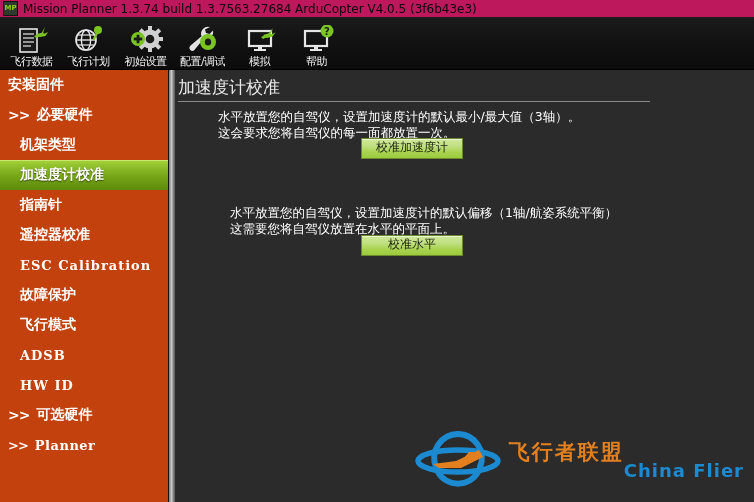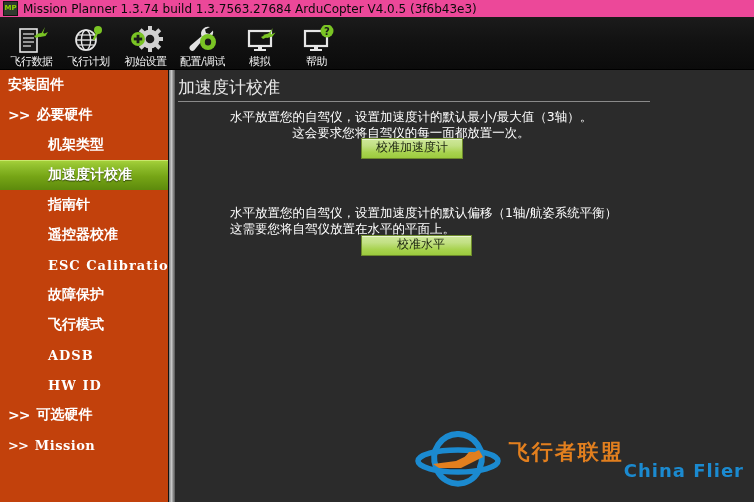--- a/index.html
+++ b/index.html
@@ -7,21 +7,21 @@
     width:754px;height:502px;overflow:hidden;
     background:#232323;
     font-family:"DejaVu Sans","Liberation Sans",sans-serif;
     -webkit-font-smoothing:antialiased;
   }
   #app{position:relative;width:754px;height:502px;overflow:hidden;background:#2b2b2b;}
 
   
   .titlebar{
     position:absolute;left:0;top:0;width:754px;height:17px;
-    background:#ec4899;
+    background:#be185d;
     display:flex;align-items:center;
     border-bottom:1px solid #dcdcdc;
   }
   .tb-icon{
     width:13px;height:13px;margin-left:3px;margin-right:5px;
     background:#2f3a2f;border:1px solid #10160f;
     display:flex;align-items:center;justify-content:center;
     font-size:7px;font-weight:bold;color:#8fd400;line-height:1;
     font-family:"DejaVu Sans","Liberation Sans",sans-serif;
     flex:0 0 auto;
@@ -74,21 +74,21 @@
   .s-head{
     font-size:14px;font-weight:bold;padding-left:8px;
     font-family:"DejaVu Sans","Liberation Sans",sans-serif;
   }
   .s-group{
     font-size:14px;font-weight:bold;padding-left:8px;
     font-family:"DejaVu Sans","Liberation Sans",sans-serif;
   }
   .s-group .chev{margin-right:7px;font-weight:bold;letter-spacing:-1px;}
   .s-child{
-    font-size:14px;font-weight:bold;padding-left:48px;
+    font-size:14px;font-weight:bold;padding-left:20px;
     font-family:"DejaVu Sans","Liberation Sans",sans-serif;
   }
   .s-child.latin{
     font-family:"DejaVu Serif","Liberation Serif",serif;
     font-size:13px;letter-spacing:1px;
   }
   .s-group.latin{
     font-family:"DejaVu Serif","Liberation Serif",serif;
     font-size:13px;letter-spacing:0.5px;
   }
@@ -116,35 +116,35 @@
   .divider{
     position:absolute;left:3px;top:31px;width:472px;height:1px;
     background:#8a8a8a;
   }
   .desc{
     position:absolute;
     font-size:12.5px;line-height:16px;color:#ffffff;
     font-family:"DejaVu Sans","Liberation Sans",sans-serif;
     white-space:pre-line;
   }
-  .desc.one{left:55px;top:39px;text-align:center;}
+  .desc.one{left:43px;top:39px;}
   .desc.two{left:55px;top:135px;}
   .green-btn{
     position:absolute;
     width:100px;height:19px;
     background:linear-gradient(180deg,#cfe89a 0%,#c2e084 35%,#a8d34f 70%,#9ccb3e 100%);
     border:1px solid #6d8a2b;
     color:#1c2410;
     font-size:12px;line-height:17px;text-align:center;
     font-family:"DejaVu Sans","Liberation Sans",sans-serif;
     box-shadow:inset 0 1px 0 rgba(255,255,255,.55);
     cursor:default;white-space:nowrap;
   }
   .green-btn.b1{left:186px;top:68px;}
-  .green-btn.b2{left:186px;top:165px;padding-left:9px;}
+  .green-btn.b2{left:186px;top:165px;}
 
   
   .watermark{
     position:absolute;right:10px;bottom:8px;
     display:flex;align-items:center;gap:8px;opacity:.97;
   }
   .wm-text{display:flex;flex-direction:row;line-height:1;}
   .wm-cn{
     font-size:21px;font-weight:bold;color:#e8821e;letter-spacing:2px;
     font-family:"DejaVu Sans","Liberation Sans",sans-serif;
@@ -310,21 +310,21 @@
       <span>HW ID</span>
     </div>
 
     <div class="s-item s-group">
       <span class="chev">&gt;&gt;</span>
       <span>可选硬件</span>
     </div>
 
     <div class="s-item s-group latin">
       <span class="chev">&gt;&gt;</span>
-      <span>Mission</span>
+      <span>Planner</span>
     </div>
   </div>
 
   <div class="side-scroll">
     <div class="thumb"></div>
   </div>
 
   <div class="main">
     <div class="page-title">加速度计校准</div>
     <div class="divider"></div>

